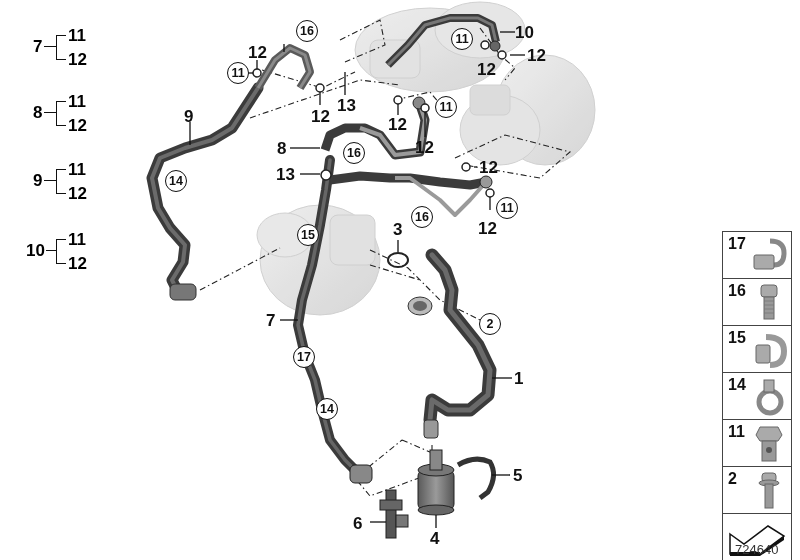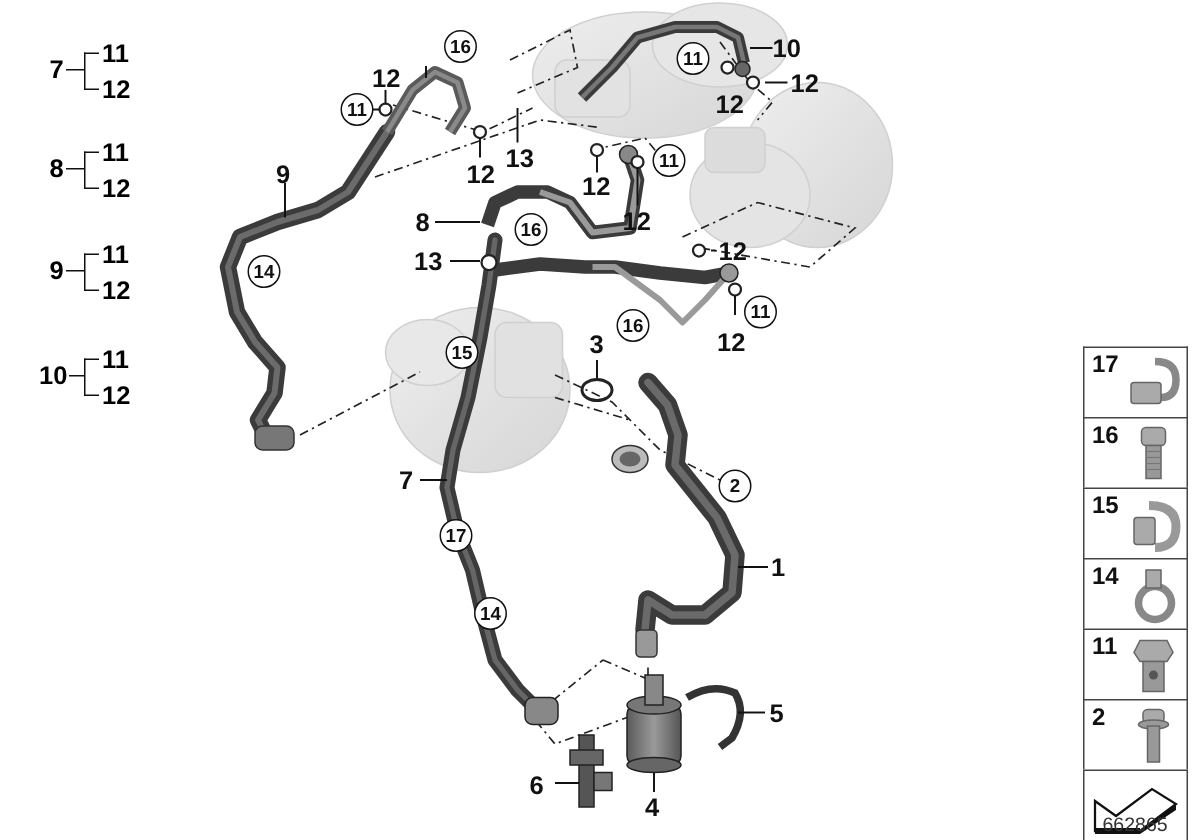--- a/index.html
+++ b/index.html
@@ -283,15 +283,15 @@
   <div class="side-cell">
     <span class="num"></span>
     <svg width="62" height="42" viewBox="0 0 62 42" style="right:3px;top:2px;">
       <polygon points="4,18 18,28 42,10 58,20 34,38 10,38 4,38" fill="#fff" stroke="#111" stroke-width="1.5"></polygon>
       <polygon points="4,36 34,36 34,40 4,40" fill="#111"></polygon>
       <polygon points="34,38 58,20 58,24 34,40" fill="#111"></polygon>
     </svg>
   </div>
 </div>
 
-<span class="ref">662865</span>
+<span class="ref">724640</span>
 
 </div>
 
 </body></html>

